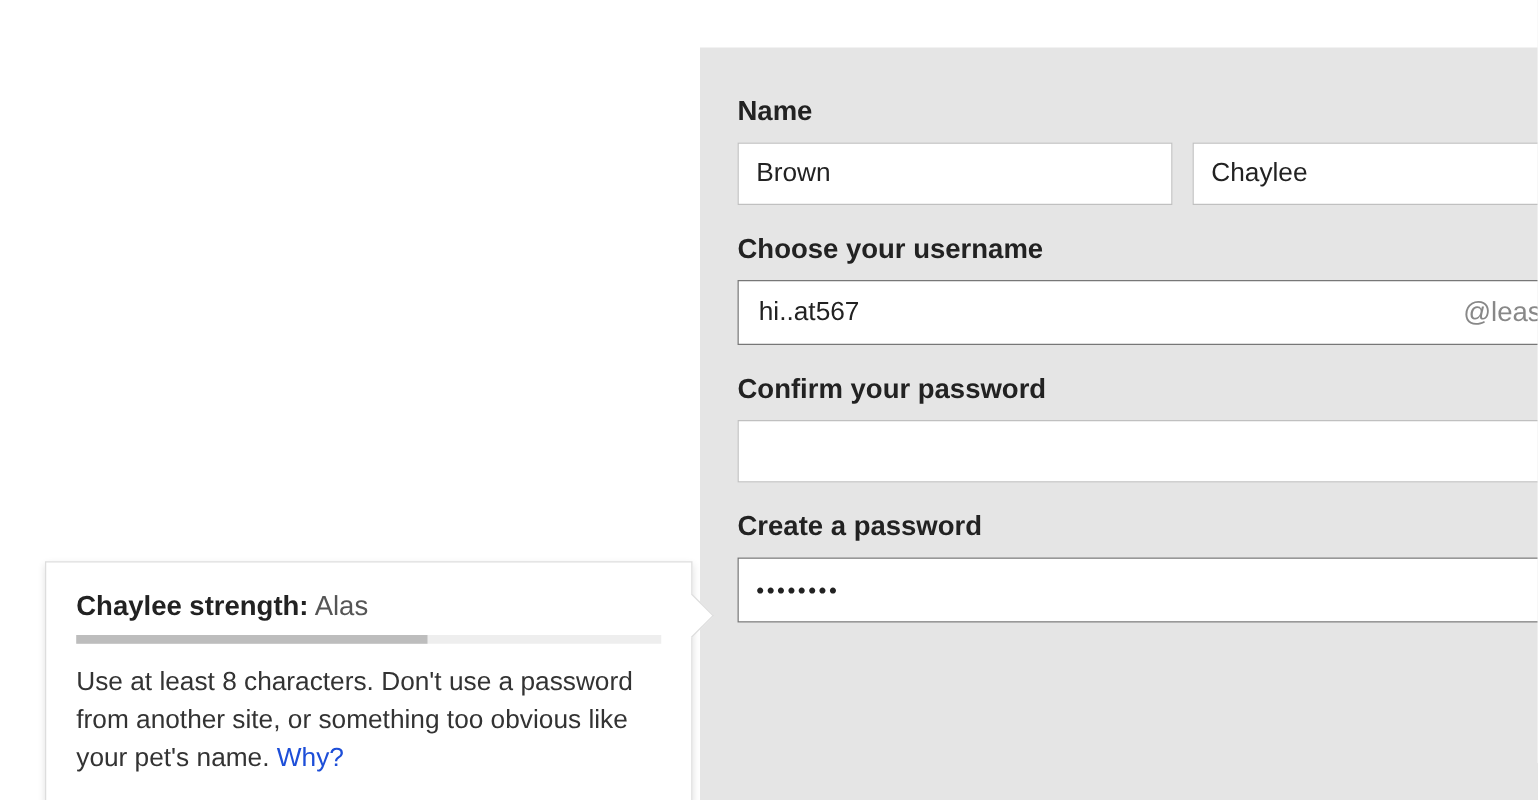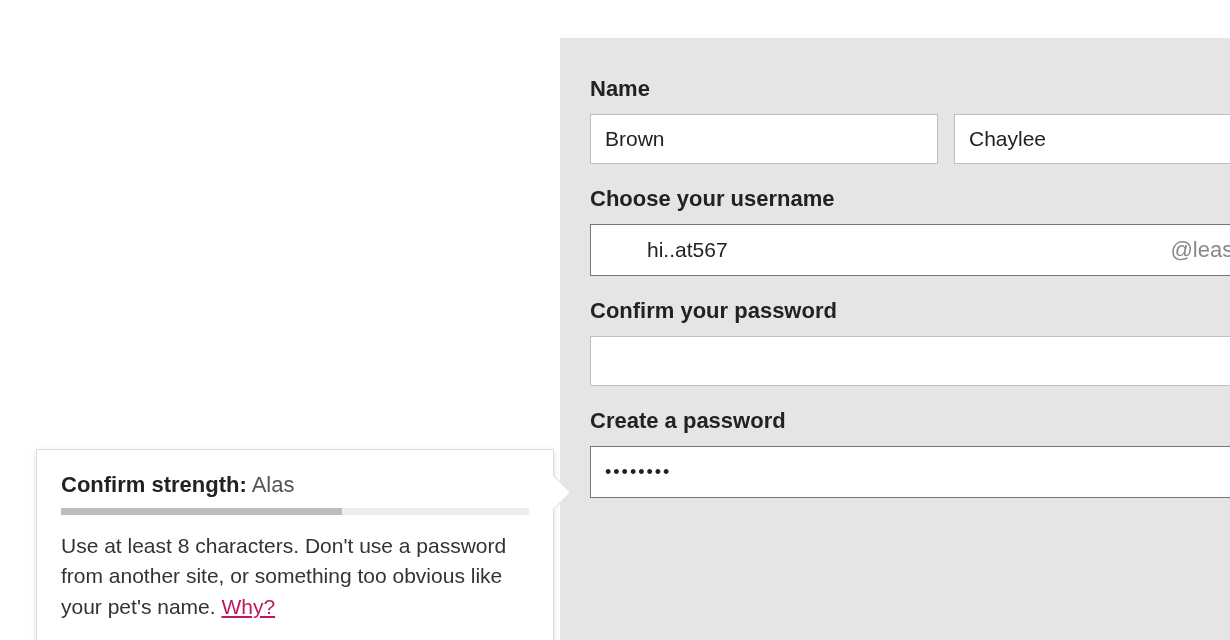--- a/index.html
+++ b/index.html
@@ -56,21 +56,20 @@
     }
     .username-input {
       flex: 1;
       border: none;
       height: 100%;
       font-size: 21px;
       color: #222;
       outline: none;
       font-family: inherit;
       background: transparent;
-      margin-left: 40px;
     }
     .username-suffix {
       font-size: 22px;
       color: #888;
     }
     .validation-msg {
       font-size: 21px;
       color: #777;
       margin-top: 14px;
       line-height: 1.35;
@@ -126,22 +125,21 @@
       height: 100%;
       background: #bdbdbd;
       width: 60%;
     }
     .tooltip-text {
       font-size: 21px;
       color: #333;
       line-height: 1.45;
     }
     .why-link {
-      color: #be185d;
-      text-decoration: underline;
+      color: #1d4ed8;
     }
   </style>
 </head>
 <body>
 
 <div class="form-panel">
 
   <div class="field-group">
     <div class="field-label">Name</div>
     <div class="name-row">
@@ -165,21 +163,21 @@
 
   <div class="field-group">
     <div class="field-label">Create a password</div>
     <input class="input password-input" type="text" value="••••••••" style="">
   </div>
 
 </div>
 
 <div class="tooltip">
   <div class="strength-line">
-    <span class="strength-label">Confirm strength:</span>
+    <span class="strength-label">Chaylee strength:</span>
     <span class="strength-value">Alas</span>
   </div>
   <div class="strength-bar">
     <div class="strength-bar-fill" style="width:60%"></div>
   </div>
   <div class="tooltip-text">
     <span>Use at least 8 characters. Don't use a password from another site, or something too obvious like your pet's name. </span><span class="why-link">Why?</span>
   </div>
 </div>
 

